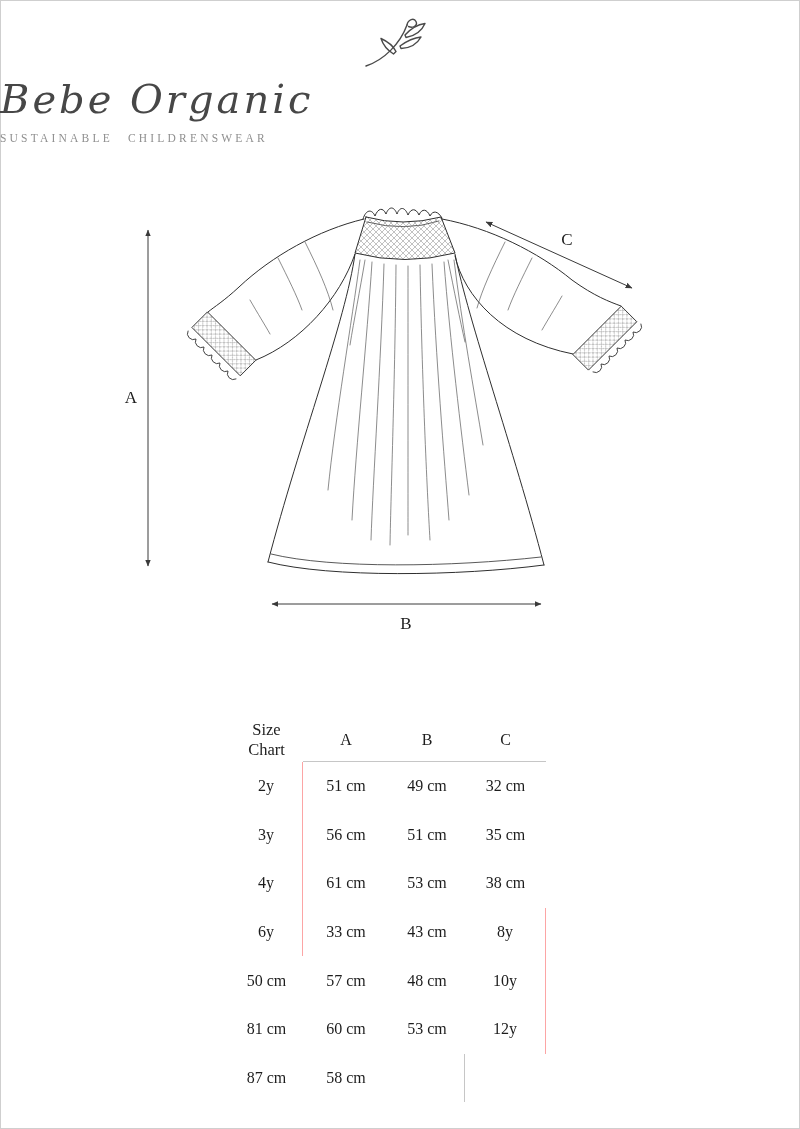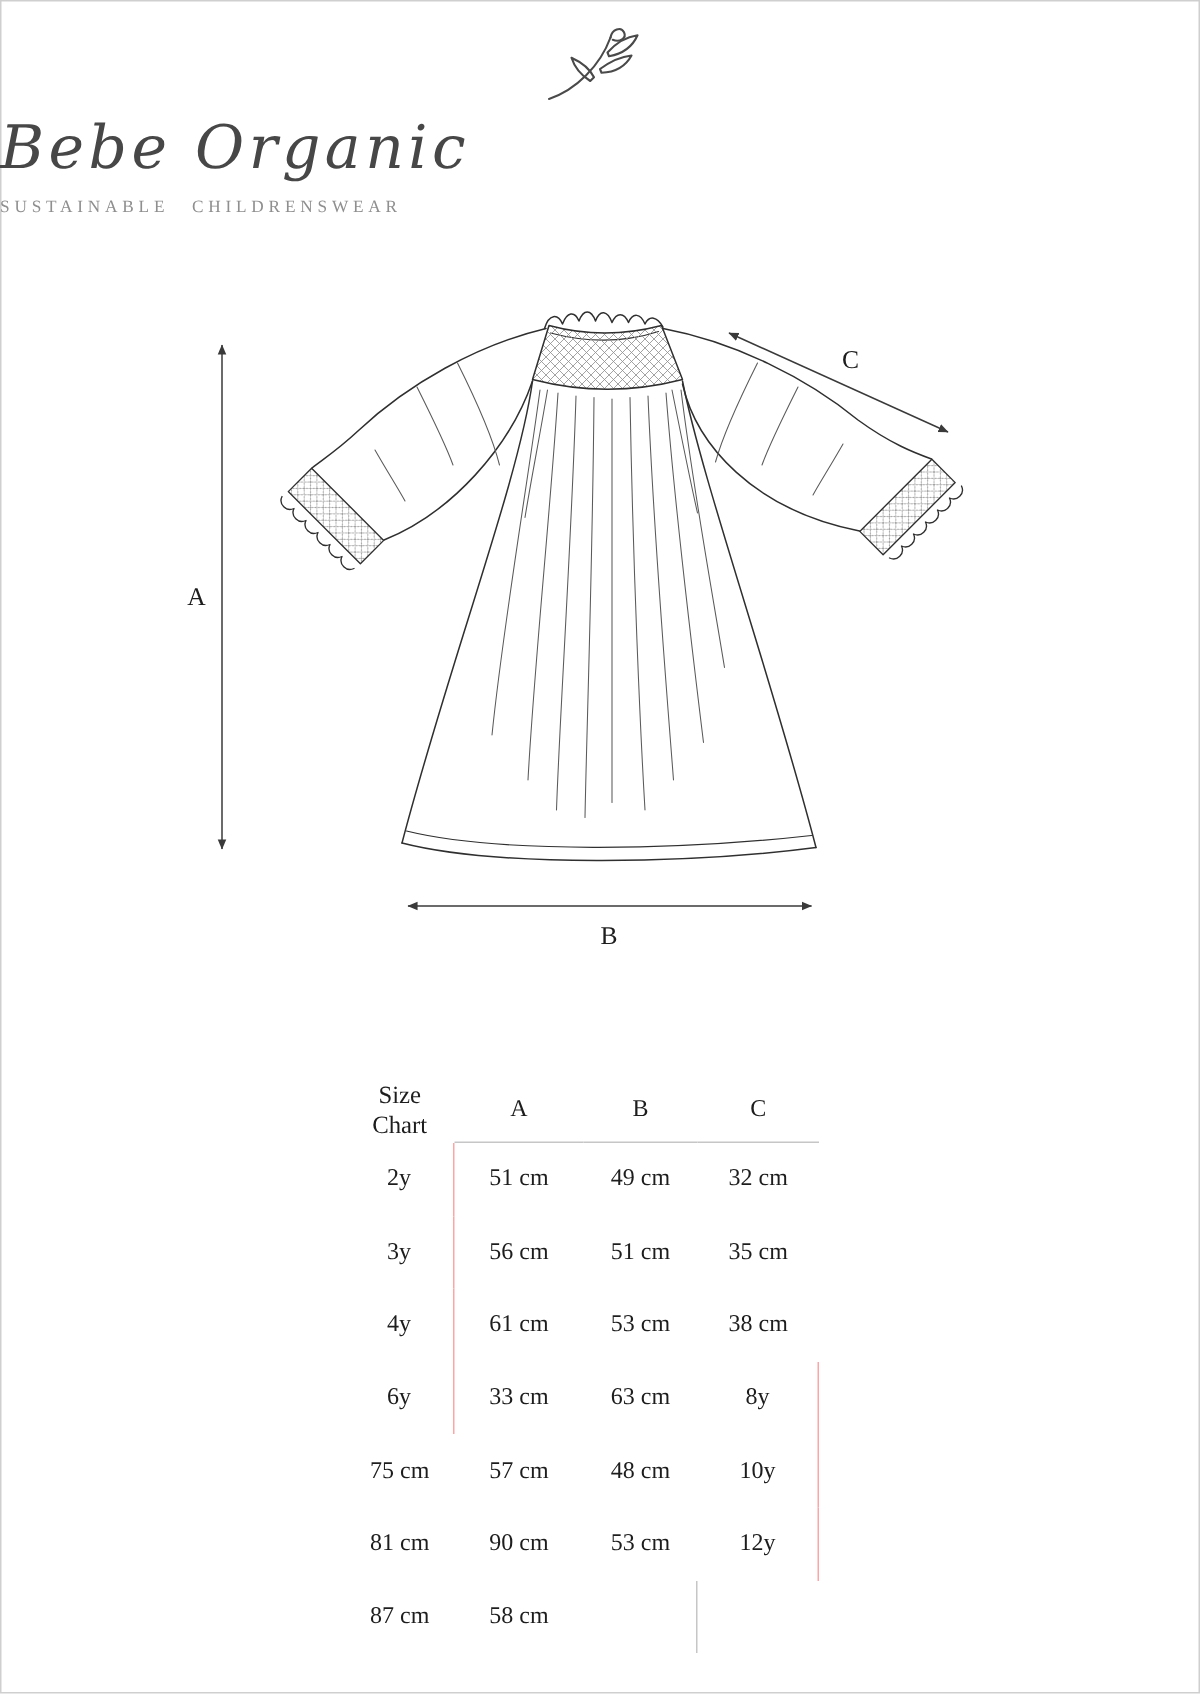--- a/index.html
+++ b/index.html
@@ -139,30 +139,30 @@
   <div>51 cm</div>
   <div>35 cm</div>
 
   <div class="sc-size">4y</div>
   <div>61 cm</div>
   <div>53 cm</div>
   <div>38 cm</div>
 
   <div class="sc-size">6y</div>
   <div>33 cm</div>
-  <div>63 cm</div>
+  <div>43 cm</div>
 
   <div class="sc-size">8y</div>
-  <div>75 cm</div>
+  <div>50 cm</div>
   <div>57 cm</div>
   <div>48 cm</div>
 
   <div class="sc-size">10y</div>
   <div>81 cm</div>
-  <div>90 cm</div>
+  <div>60 cm</div>
   <div>53 cm</div>
 
   <div class="sc-size">12y</div>
   <div>87 cm</div>
   <div>58 cm</div>
 
   <div class="sc-spacer"></div>
   <div></div>
     <div></div>
     <div></div>

